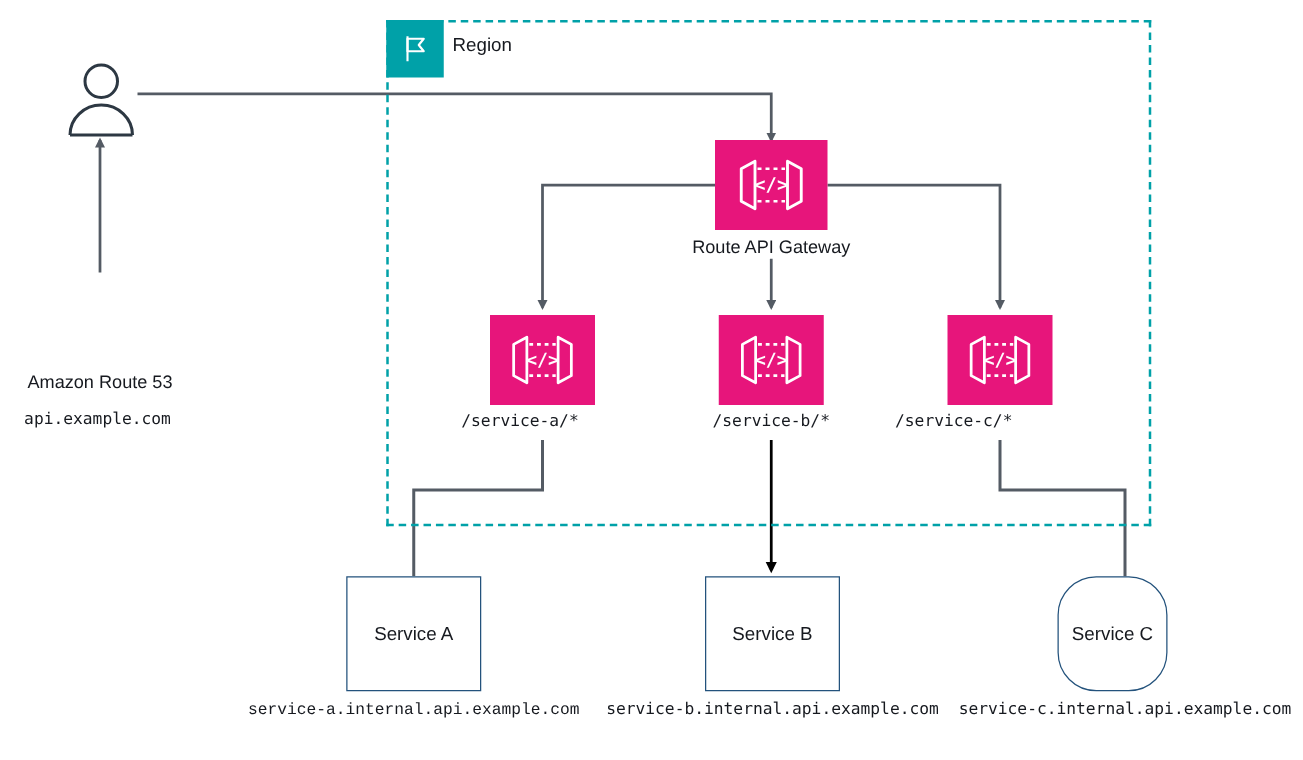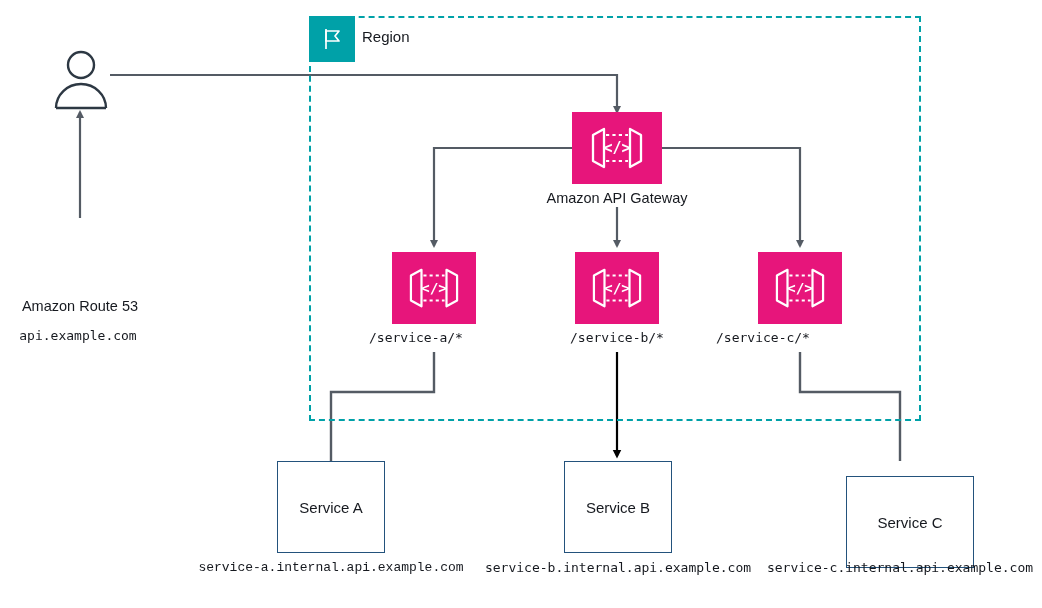--- a/index.html
+++ b/index.html
@@ -185,21 +185,21 @@
 
     <div class="node tile tile-apigw" style="left:572px; top:112px; width:90px; height:72px;">
       <svg width="58" height="52" viewBox="0 0 58 52" xmlns="http://www.w3.org/2000/svg">
         <path d="M16,7 L5,13 L5,39 L16,45 Z" fill="none" stroke="#ffffff" stroke-width="2.3" stroke-linejoin="round"></path>
         <path d="M42,7 L53,13 L53,39 L42,45 Z" fill="none" stroke="#ffffff" stroke-width="2.3" stroke-linejoin="round"></path>
         <line x1="18" y1="13" x2="40" y2="13" stroke="#ffffff" stroke-width="2.1" stroke-dasharray="3.2,3.2"></line>
         <line x1="18" y1="39" x2="40" y2="39" stroke="#ffffff" stroke-width="2.1" stroke-dasharray="3.2,3.2"></line>
         <text x="29" y="31" fill="#ffffff" font-size="15" font-weight="bold" font-family="DejaVu Sans Mono, monospace" text-anchor="middle">&lt;/&gt;</text>
       </svg>
     </div>
-    <div class="caption" style="left:497px; top:190px; width:240px;">Amazon API Gateway</div>
+    <div class="caption" style="left:497px; top:190px; width:240px;">Route API Gateway</div>
 
     <div class="node tile tile-apigw" style="left:392px; top:252px; width:84px; height:72px;">
       <svg width="56" height="50" viewBox="0 0 58 52" xmlns="http://www.w3.org/2000/svg">
         <path d="M16,7 L5,13 L5,39 L16,45 Z" fill="none" stroke="#ffffff" stroke-width="2.3" stroke-linejoin="round"></path>
         <path d="M42,7 L53,13 L53,39 L42,45 Z" fill="none" stroke="#ffffff" stroke-width="2.3" stroke-linejoin="round"></path>
         <line x1="18" y1="13" x2="40" y2="13" stroke="#ffffff" stroke-width="2.1" stroke-dasharray="3.2,3.2"></line>
         <line x1="18" y1="39" x2="40" y2="39" stroke="#ffffff" stroke-width="2.1" stroke-dasharray="3.2,3.2"></line>
         <text x="29" y="31" fill="#ffffff" font-size="15" font-weight="bold" font-family="DejaVu Sans Mono, monospace" text-anchor="middle">&lt;/&gt;</text>
       </svg>
     </div>
@@ -230,19 +230,19 @@
     <div class="svc-box" style="left:277px; top:461px; width:108px; height:92px;">
       <span>Service A</span>
     </div>
     <div class="caption-mono" style="left:186px; top:560px; width:290px;font-family:Liberation Mono, monospace;">service-a.internal.api.example.com</div>
 
     <div class="svc-box" style="left:564px; top:461px; width:108px; height:92px;">
       <span>Service B</span>
     </div>
     <div class="caption-mono" style="left:473px; top:560px; width:290px;">service-b.internal.api.example.com</div>
 
-    <div class="svc-box" style="left:846px; top:476px; width:128px; height:92px;">
+    <div class="svc-box" style="left:846px; top:461px; width:88px; height:92px;border-radius:31px;">
       <span>Service C</span>
     </div>
     <div class="caption-mono" style="left:755px; top:560px; width:290px;">service-c.internal.api.example.com</div>
 
   </div>
 </div>
 
 </body></html>

